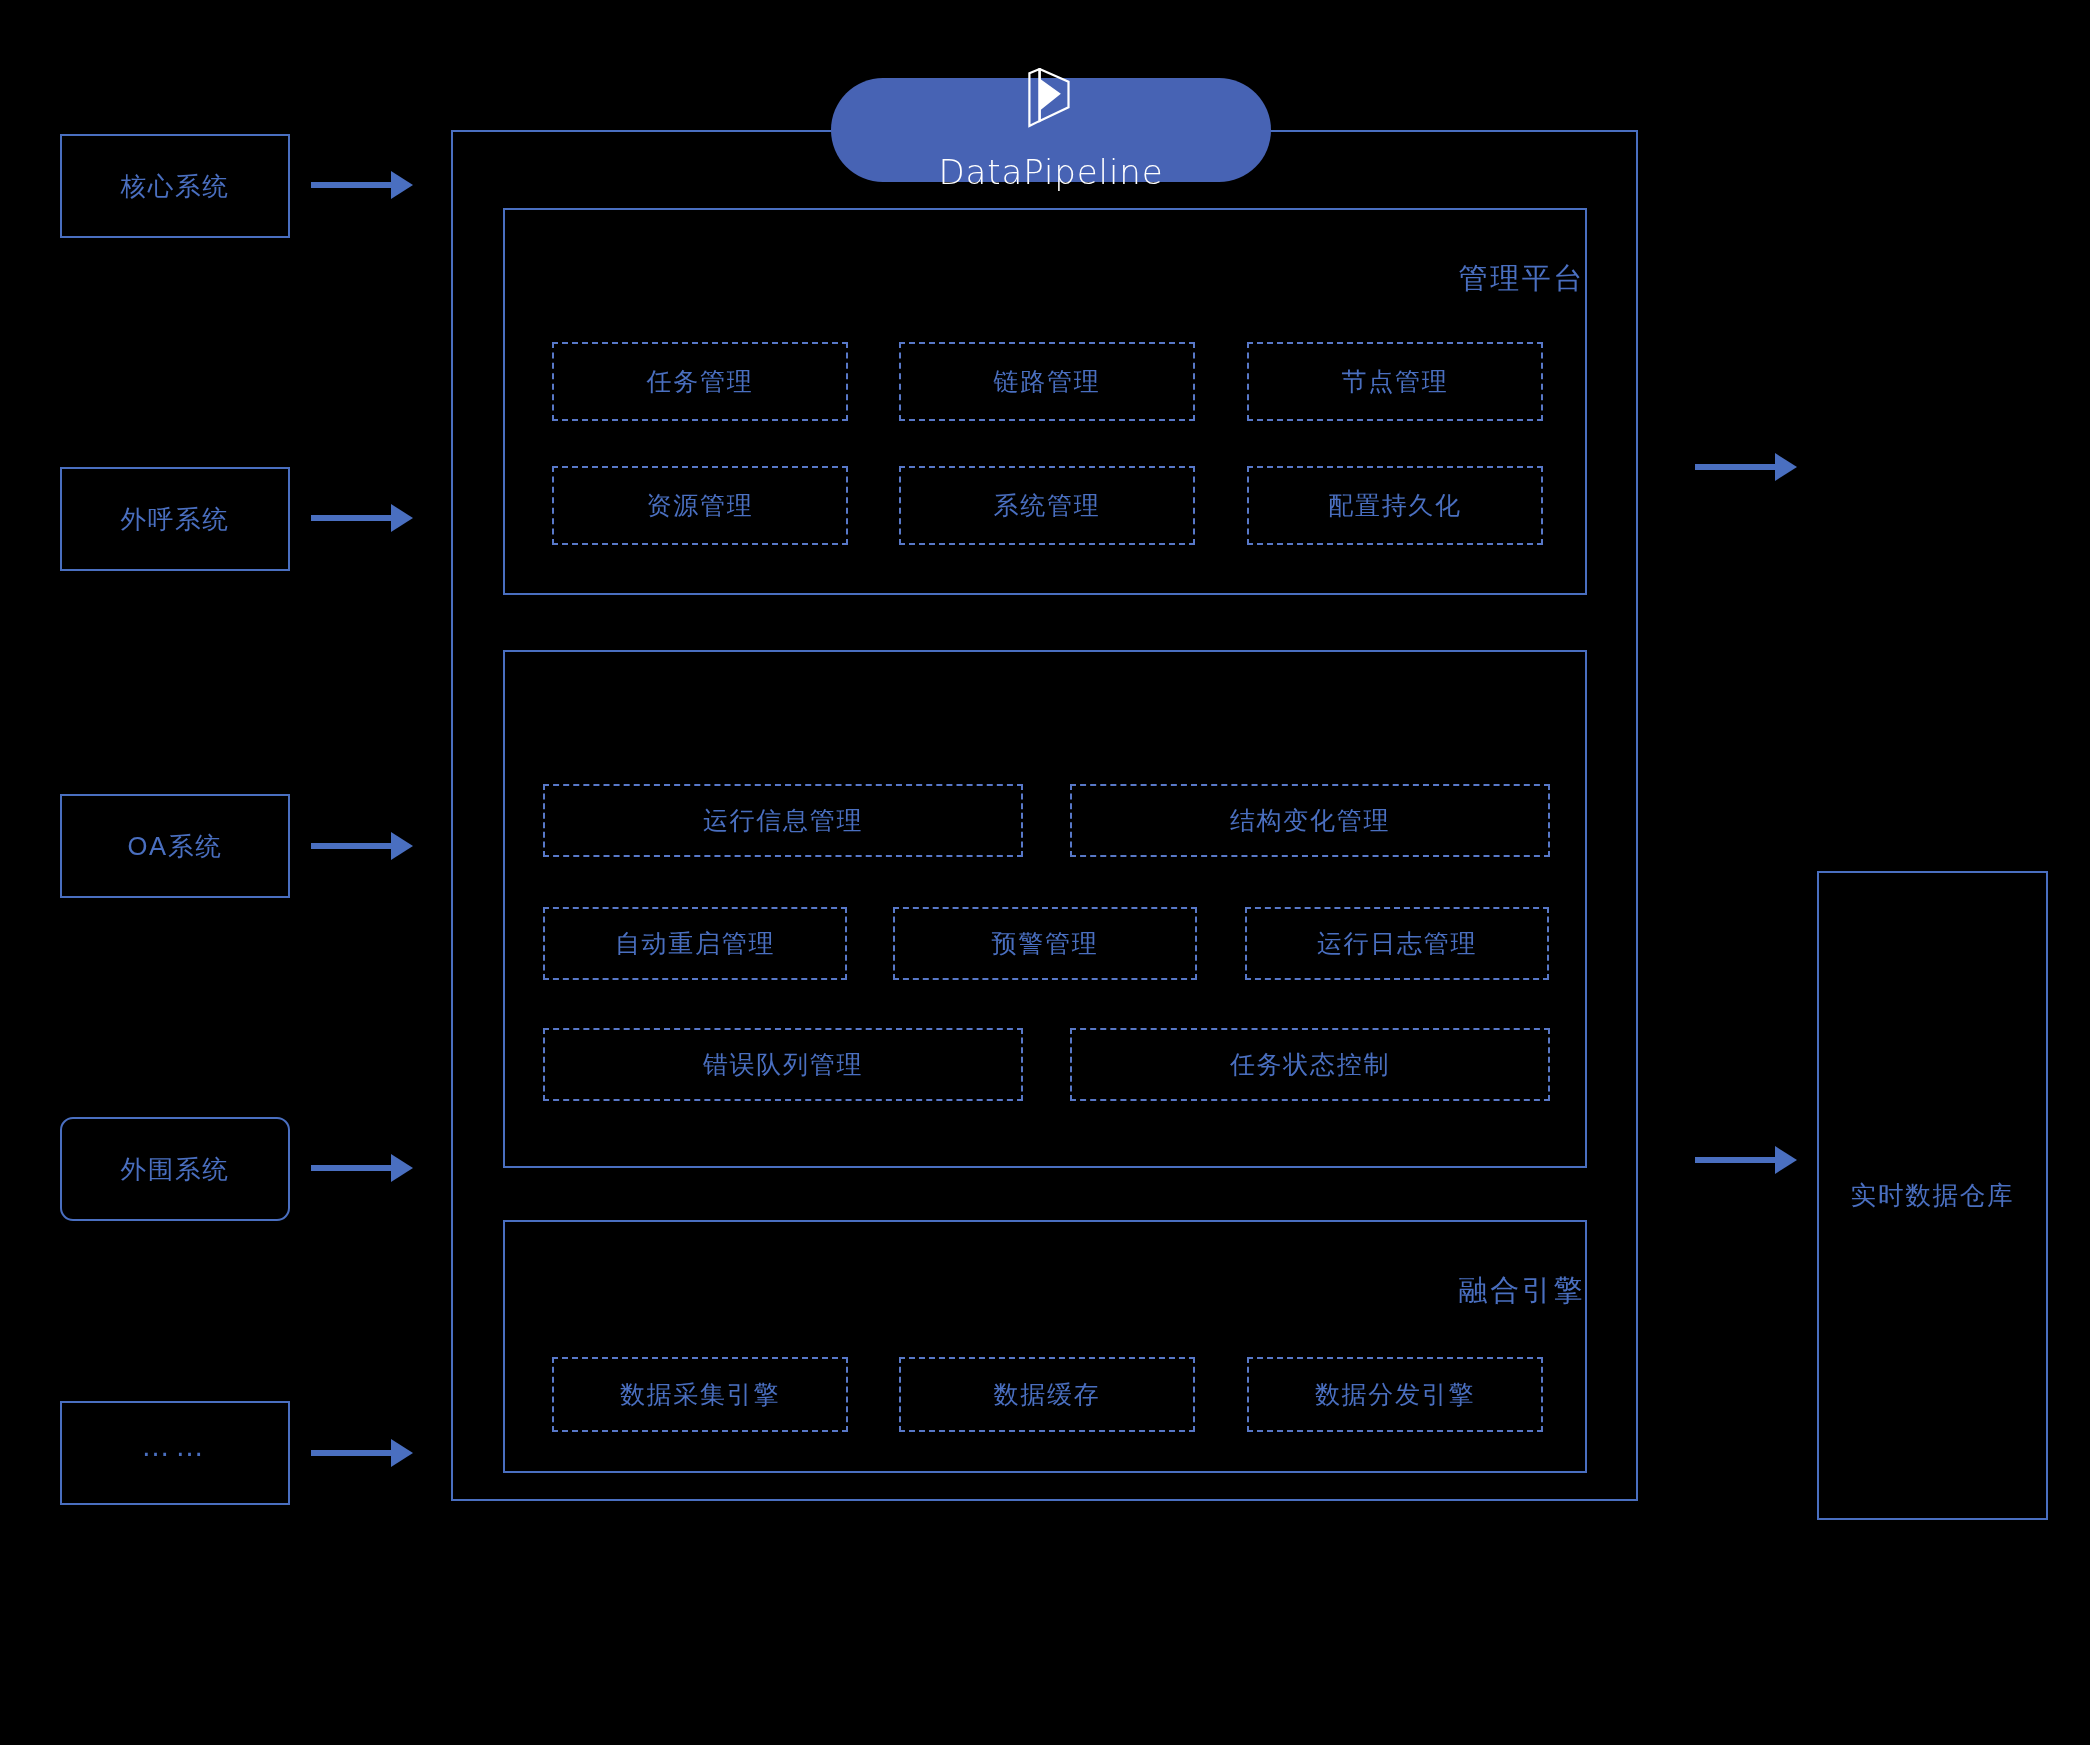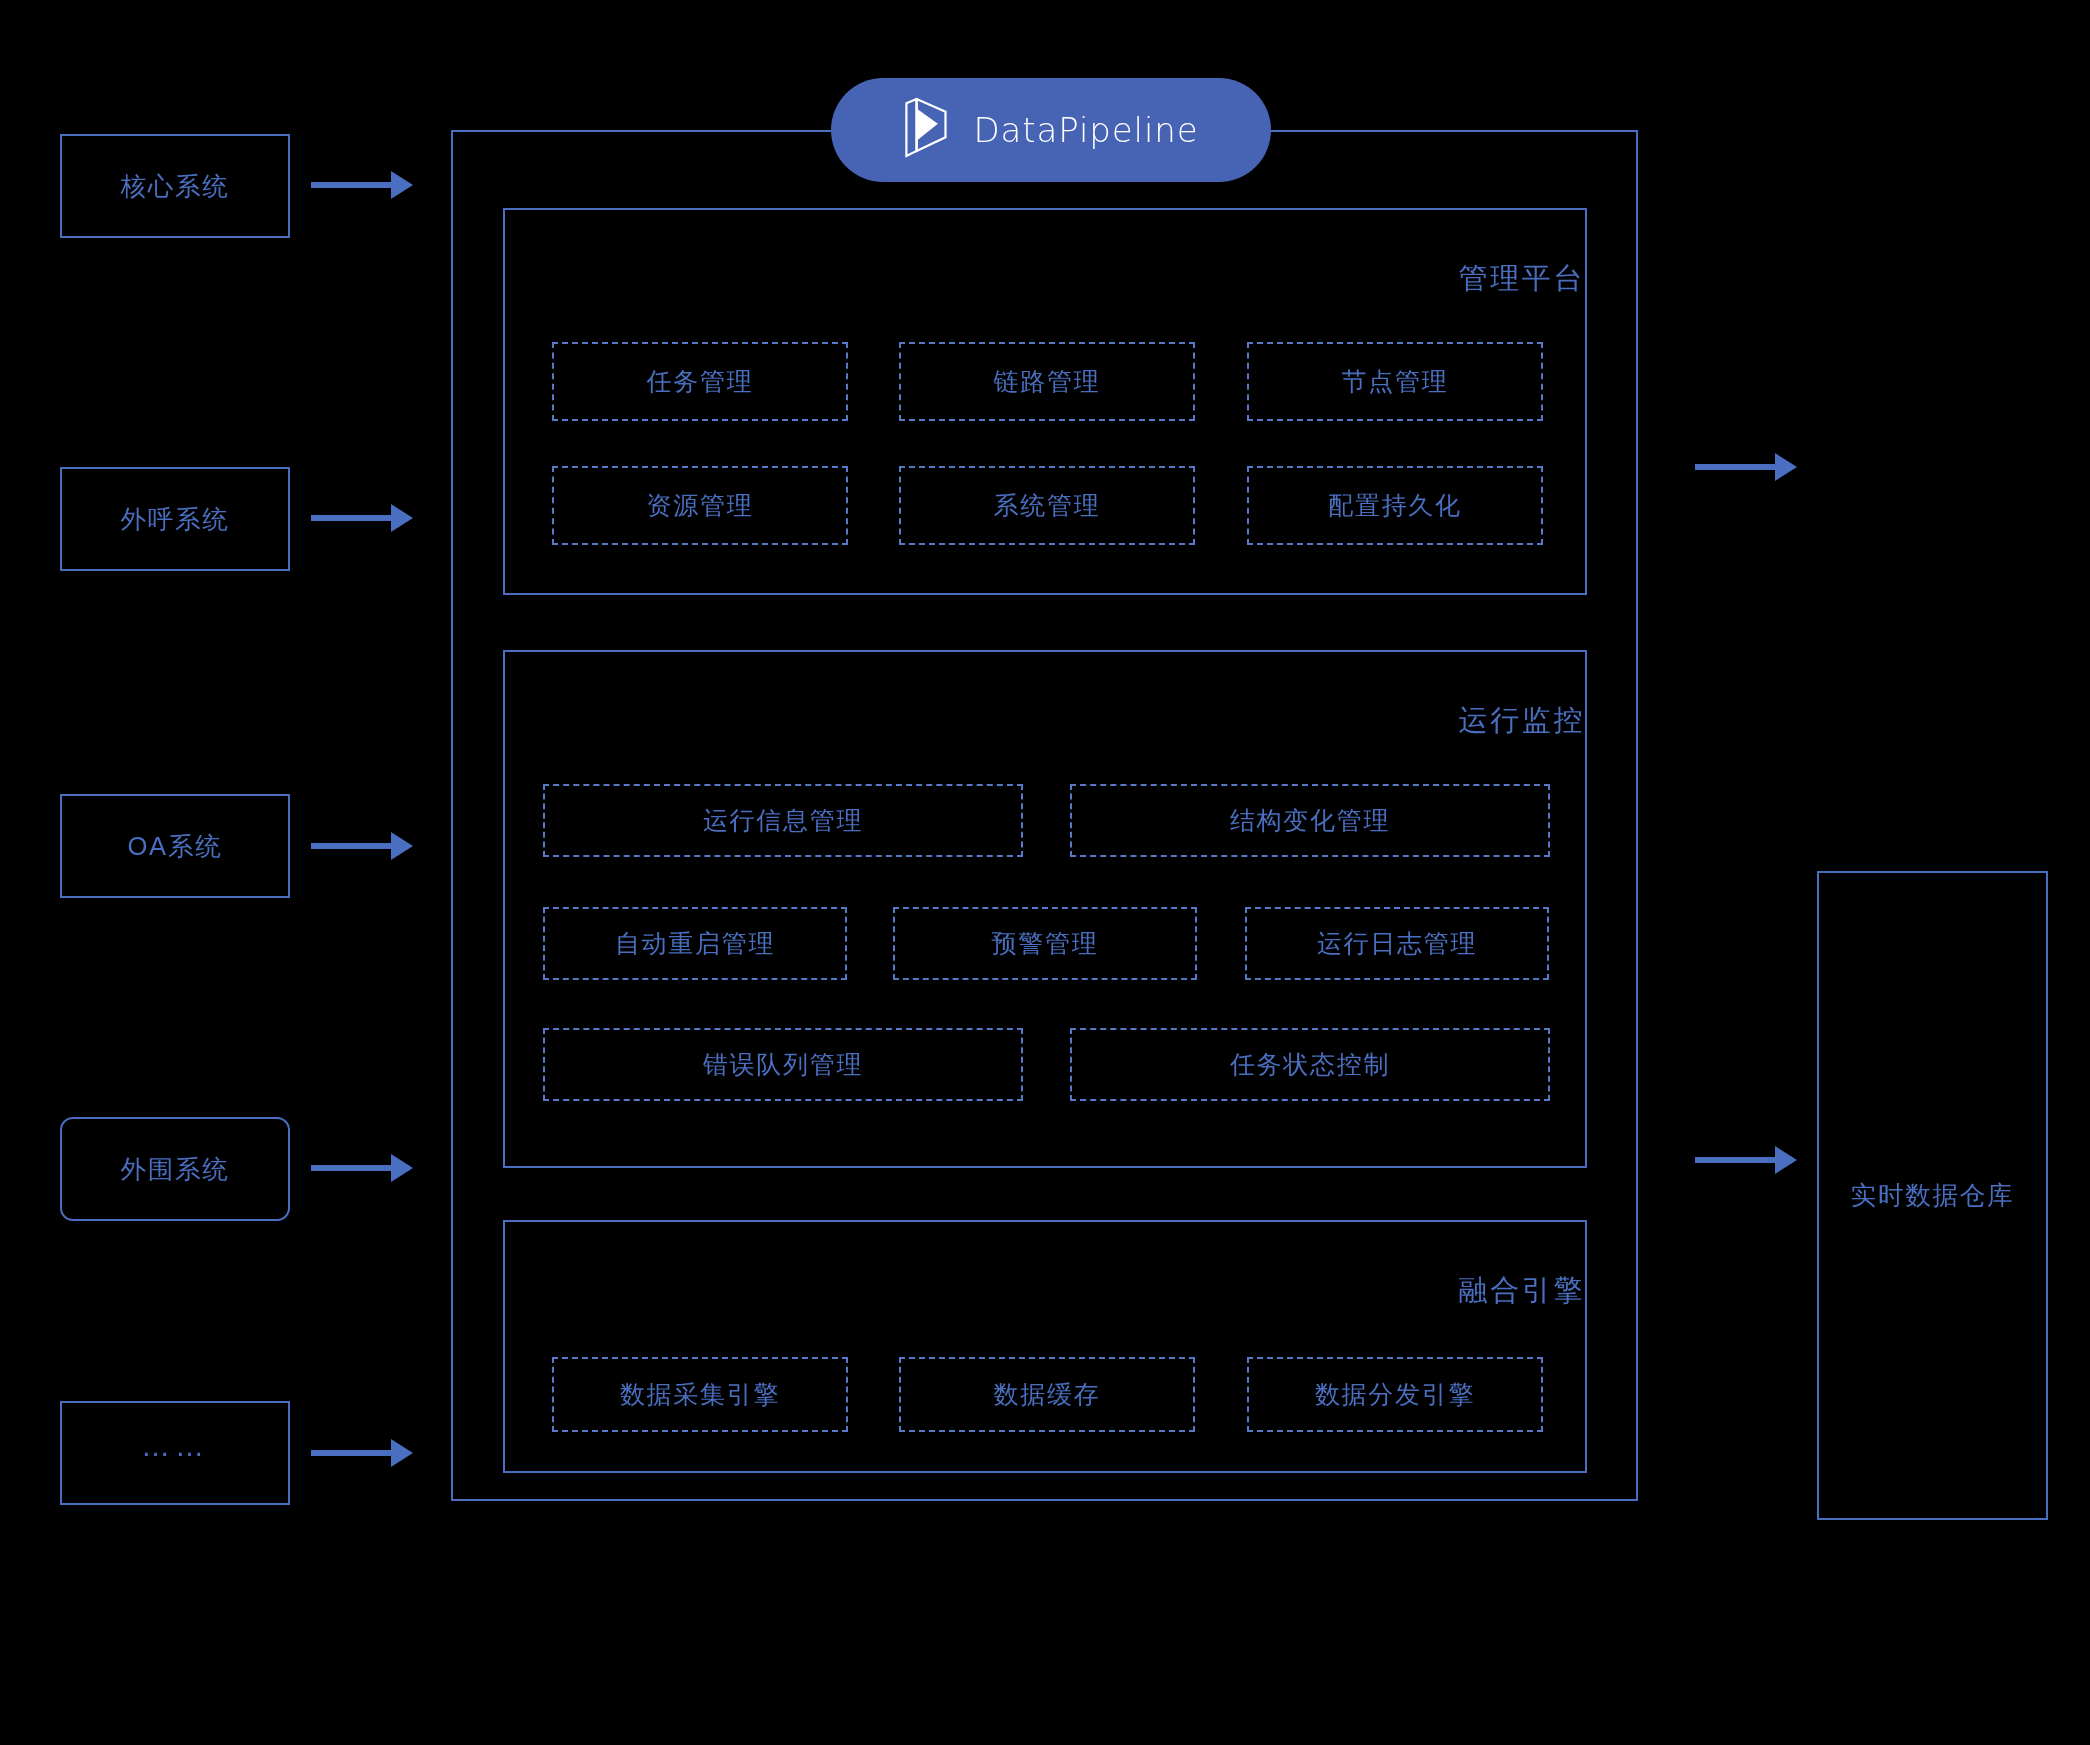--- a/index.html
+++ b/index.html
@@ -43,20 +43,21 @@
   }
   
   .badge{
     position:absolute;
     left:831px;top:78px;width:440px;height:104px;
     background:#4763b4;
     border-radius:52px;
     display:flex;align-items:center;justify-content:center;
     gap:19px;
     z-index:5;
+    flex-direction:column;
   }
   .badge .logo{width:51px;height:65px;flex:none;}
   .badge .brand{
     color:#ffffff;font-size:34px;letter-spacing:0.9px;
     font-family:"DejaVu Sans",sans-serif;font-weight:300;
   }
 
   
   .panel{
     position:absolute;
@@ -152,21 +153,20 @@
     </div>
     <div class="cell" style="left:394px;top:256px;width:296px;height:79px;">
       <span>系统管理</span>
     </div>
     <div class="cell" style="left:742px;top:256px;width:296px;height:79px;">
       <span>配置持久化</span>
     </div>
   </div>
 
   <div class="panel" style="left:503px;top:650px;width:1084px;height:518px;">
-    <div class="ptitle" style="top:49px;">运行监控</div>
 
     <div class="cell" style="left:38px;top:132px;width:480px;height:73px;">
       <span>运行信息管理</span>
     </div>
     <div class="cell" style="left:565px;top:132px;width:480px;height:73px;">
       <span>结构变化管理</span>
     </div>
 
     <div class="cell" style="left:38px;top:255px;width:304px;height:73px;">
       <span>自动重启管理</span>

